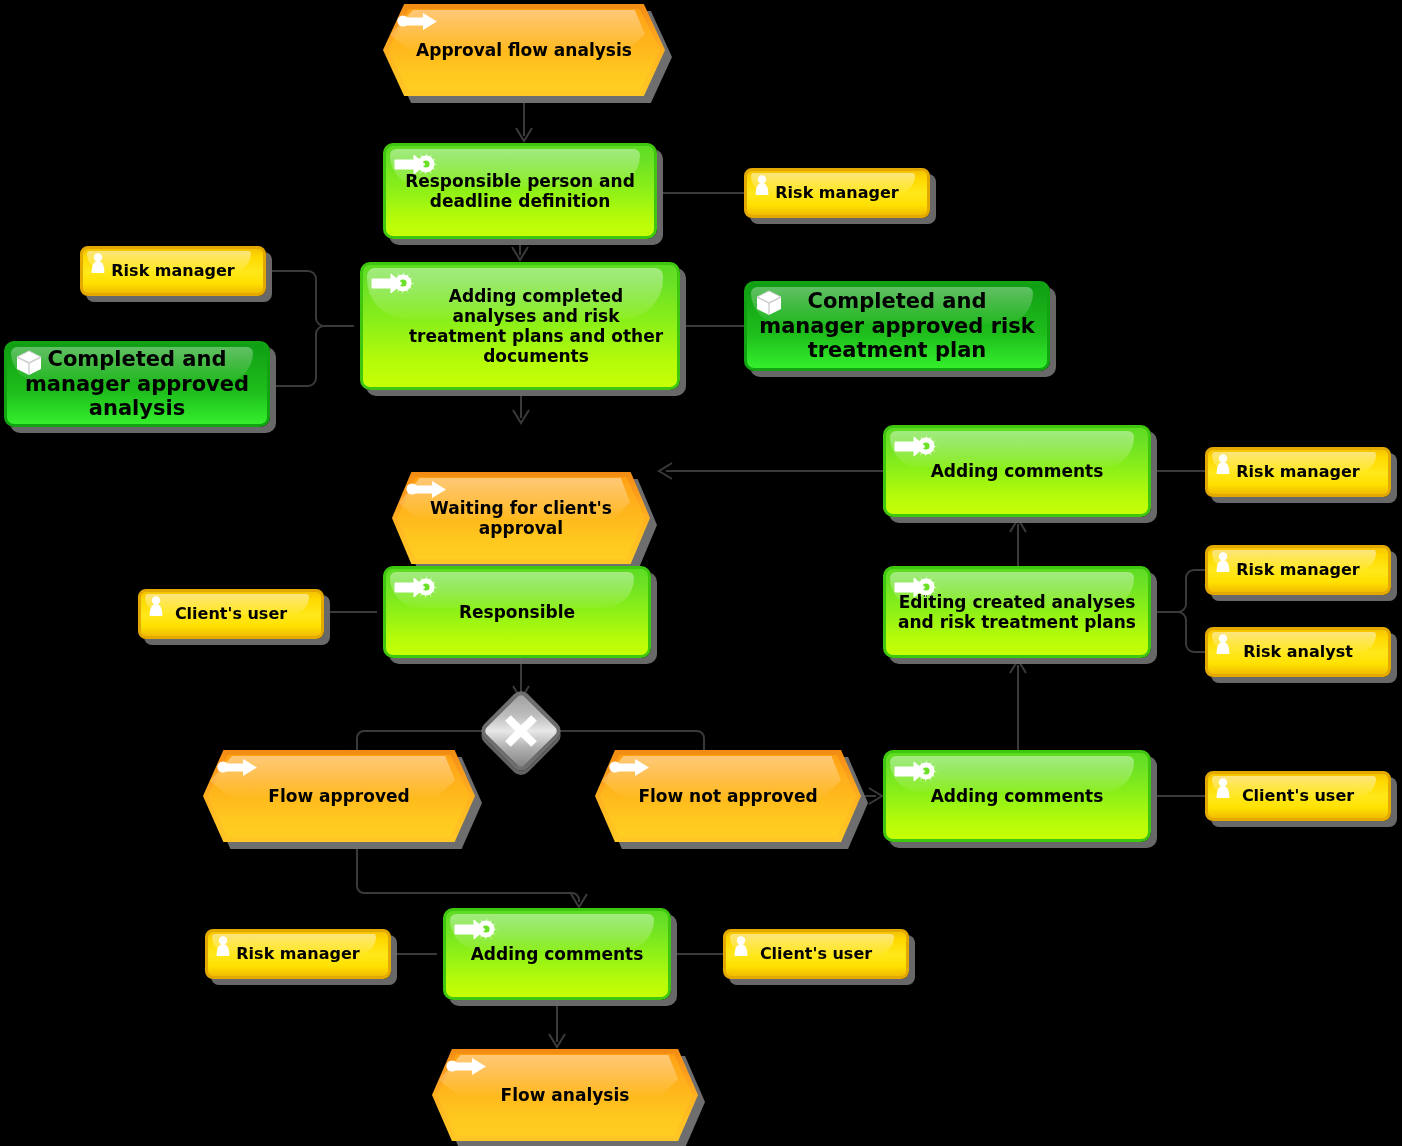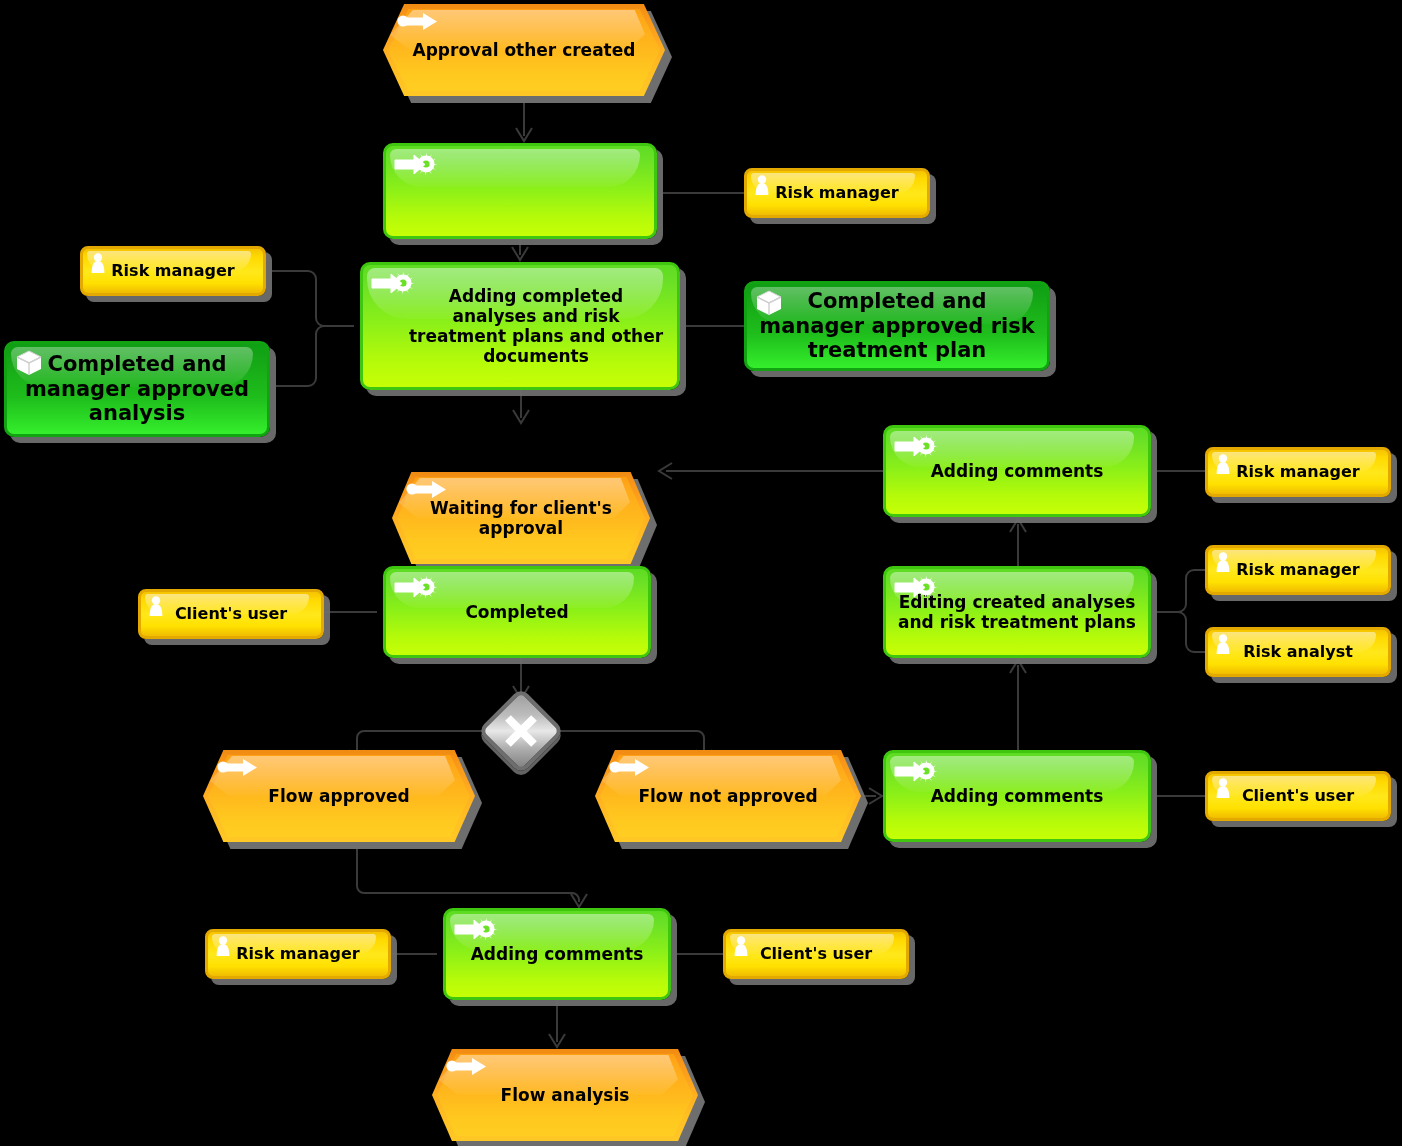--- a/index.html
+++ b/index.html
@@ -146,29 +146,30 @@
   <div id="nodes">
       <div class="node event" style="left: 383px; top: 4px; width: 282px; height: 92px;">
         <div class="hexshadow"></div>
         <div class="hexbody"></div>
         <div class="hexinner"></div>
         <div class="hexgloss"></div>
         <svg class="icn icn-event" viewBox="0 0 46 22">
           <circle cx="6" cy="9" r="5.6" fill="#fff"></circle>
       <path d="M5,5.5 L26,5.5 L26,1 L40,9.5 L26,18 L26,13.5 L5,13.5 Z" fill="#fff"></path>
         </svg>
-        <span class="lbl">Approval other created</span>
+        <span class="lbl">Approval flow analysis</span>
       </div>
       <div class="node proc" style="left: 383px; top: 143px; width: 274px; height: 96px;">
         <svg class="icn icn-proc" viewBox="0 0 46 26">
           <circle cx="32" cy="12" r="8.5" fill="#fff"></circle>
       <path d="M39,12 L43.5,12 L38.89909336836693,13.184276443468972 ZM38.06217782649107,15.5 L41.95929214352105,17.75 L37.38265189835202,16.475160169331076 ZM35.5,18.06217782649107 L37.75,21.959292143521044 L34.42393319903585,18.566928341820994 ZM32,19 L32,23.5 L30.81572355653103,18.899093368366927 ZM28.5,18.062177826491073 L26.250000000000004,21.959292143521047 L27.524839830668924,17.382651898352023 ZM25.937822173508927,15.5 L22.040707856478953,17.75 L25.433071658179006,14.423933199035847 ZM25,12 L20.5,12.000000000000002 L25.100906631633073,10.81572355653103 ZM25.93782217350893,8.5 L22.040707856478956,6.249999999999999 L26.617348101647977,7.524839830668922 ZM28.499999999999996,5.937822173508931 L26.249999999999993,2.0407078564789582 L29.57606680096415,5.433071658179006 ZM32,5 L31.999999999999996,0.5 L33.18427644346897,5.100906631633075 ZM35.5,5.93782217350893 L37.75,2.0407078564789565 L36.475160169331076,6.617348101647977 ZM38.062177826491066,8.499999999999996 L41.95929214352104,6.249999999999995 L38.566928341821,9.57606680096415 Z" fill="#fff"></path>
       <circle cx="32" cy="12" r="3.6" fill="#6ae026"></circle>
       <path d="M1,8 L20,8 L20,3 L31,12.5 L20,22 L20,17 L1,17 Z" fill="#fff" stroke="#fff" stroke-width="1"></path>
         </svg>
+        <span class="lbl">Responsible person and deadline definition</span>
       </div>
       <div class="node role" style="left: 744px; top: 168px; width: 186px; height: 50px;">
         <svg class="icn icn-role" viewBox="0 0 18 22">
           <circle cx="9" cy="5.5" r="4.2" fill="#fff"></circle>
       <path d="M9,9 C4.2,9 2.6,14 2.6,21 L15.4,21 C15.4,14 13.8,9 9,9 Z" fill="#fff"></path>
         </svg>
         <span class="lbl">Risk manager</span>
       </div>
       <div class="node proc" style="left: 360px; top: 262px; width: 320px; height: 128px; padding-left: 32px;">
         <svg class="icn icn-proc" viewBox="0 0 46 26">
@@ -179,21 +180,21 @@
         </svg>
         <span class="lbl">Adding completed analyses and risk treatment plans and other documents</span>
       </div>
       <div class="node role" style="left: 80px; top: 246px; width: 186px; height: 50px;">
         <svg class="icn icn-role" viewBox="0 0 18 22">
           <circle cx="9" cy="5.5" r="4.2" fill="#fff"></circle>
       <path d="M9,9 C4.2,9 2.6,14 2.6,21 L15.4,21 C15.4,14 13.8,9 9,9 Z" fill="#fff"></path>
         </svg>
         <span class="lbl">Risk manager</span>
       </div>
-      <div class="node artifact" style="left: 4px; top: 341px; width: 266px; height: 96px;">
+      <div class="node artifact" style="left: 4px; top: 341px; width: 266px; height: 86px;">
         <svg class="icn icn-art" viewBox="0 0 28 28">
           <path d="M14,2 L26,8 L26,20 L14,26 L2,20 L2,8 Z" fill="#fff"></path>
       <path d="M14,2 L26,8 L14,14 L2,8 Z" fill="#fff" stroke="#cfcfcf" stroke-width="1"></path>
       <path d="M14,14 L14,26" stroke="#cfcfcf" stroke-width="1.4" fill="none"></path>
       <path d="M2,8 L14,14 L26,8" stroke="#cfcfcf" stroke-width="1.4" fill="none"></path>
         </svg>
         <span class="lbl">Completed and manager approved analysis</span>
       </div>
       <div class="node artifact" style="left: 744px; top: 281px; width: 306px; height: 90px;">
         <svg class="icn icn-art" viewBox="0 0 28 28">
@@ -231,21 +232,21 @@
         </svg>
         <span class="lbl">Risk manager</span>
       </div>
       <div class="node proc" style="left: 383px; top: 566px; width: 268px; height: 92px;">
         <svg class="icn icn-proc" viewBox="0 0 46 26">
           <circle cx="32" cy="12" r="8.5" fill="#fff"></circle>
       <path d="M39,12 L43.5,12 L38.89909336836693,13.184276443468972 ZM38.06217782649107,15.5 L41.95929214352105,17.75 L37.38265189835202,16.475160169331076 ZM35.5,18.06217782649107 L37.75,21.959292143521044 L34.42393319903585,18.566928341820994 ZM32,19 L32,23.5 L30.81572355653103,18.899093368366927 ZM28.5,18.062177826491073 L26.250000000000004,21.959292143521047 L27.524839830668924,17.382651898352023 ZM25.937822173508927,15.5 L22.040707856478953,17.75 L25.433071658179006,14.423933199035847 ZM25,12 L20.5,12.000000000000002 L25.100906631633073,10.81572355653103 ZM25.93782217350893,8.5 L22.040707856478956,6.249999999999999 L26.617348101647977,7.524839830668922 ZM28.499999999999996,5.937822173508931 L26.249999999999993,2.0407078564789582 L29.57606680096415,5.433071658179006 ZM32,5 L31.999999999999996,0.5 L33.18427644346897,5.100906631633075 ZM35.5,5.93782217350893 L37.75,2.0407078564789565 L36.475160169331076,6.617348101647977 ZM38.062177826491066,8.499999999999996 L41.95929214352104,6.249999999999995 L38.566928341821,9.57606680096415 Z" fill="#fff"></path>
       <circle cx="32" cy="12" r="3.6" fill="#6ae026"></circle>
       <path d="M1,8 L20,8 L20,3 L31,12.5 L20,22 L20,17 L1,17 Z" fill="#fff" stroke="#fff" stroke-width="1"></path>
         </svg>
-        <span class="lbl">Completed</span>
+        <span class="lbl">Responsible</span>
       </div>
       <div class="node role" style="left: 138px; top: 589px; width: 186px; height: 50px;">
         <svg class="icn icn-role" viewBox="0 0 18 22">
           <circle cx="9" cy="5.5" r="4.2" fill="#fff"></circle>
       <path d="M9,9 C4.2,9 2.6,14 2.6,21 L15.4,21 C15.4,14 13.8,9 9,9 Z" fill="#fff"></path>
         </svg>
         <span class="lbl">Client's user</span>
       </div>
       <div class="node proc" style="left: 883px; top: 566px; width: 268px; height: 92px;">
         <svg class="icn icn-proc" viewBox="0 0 46 26">

